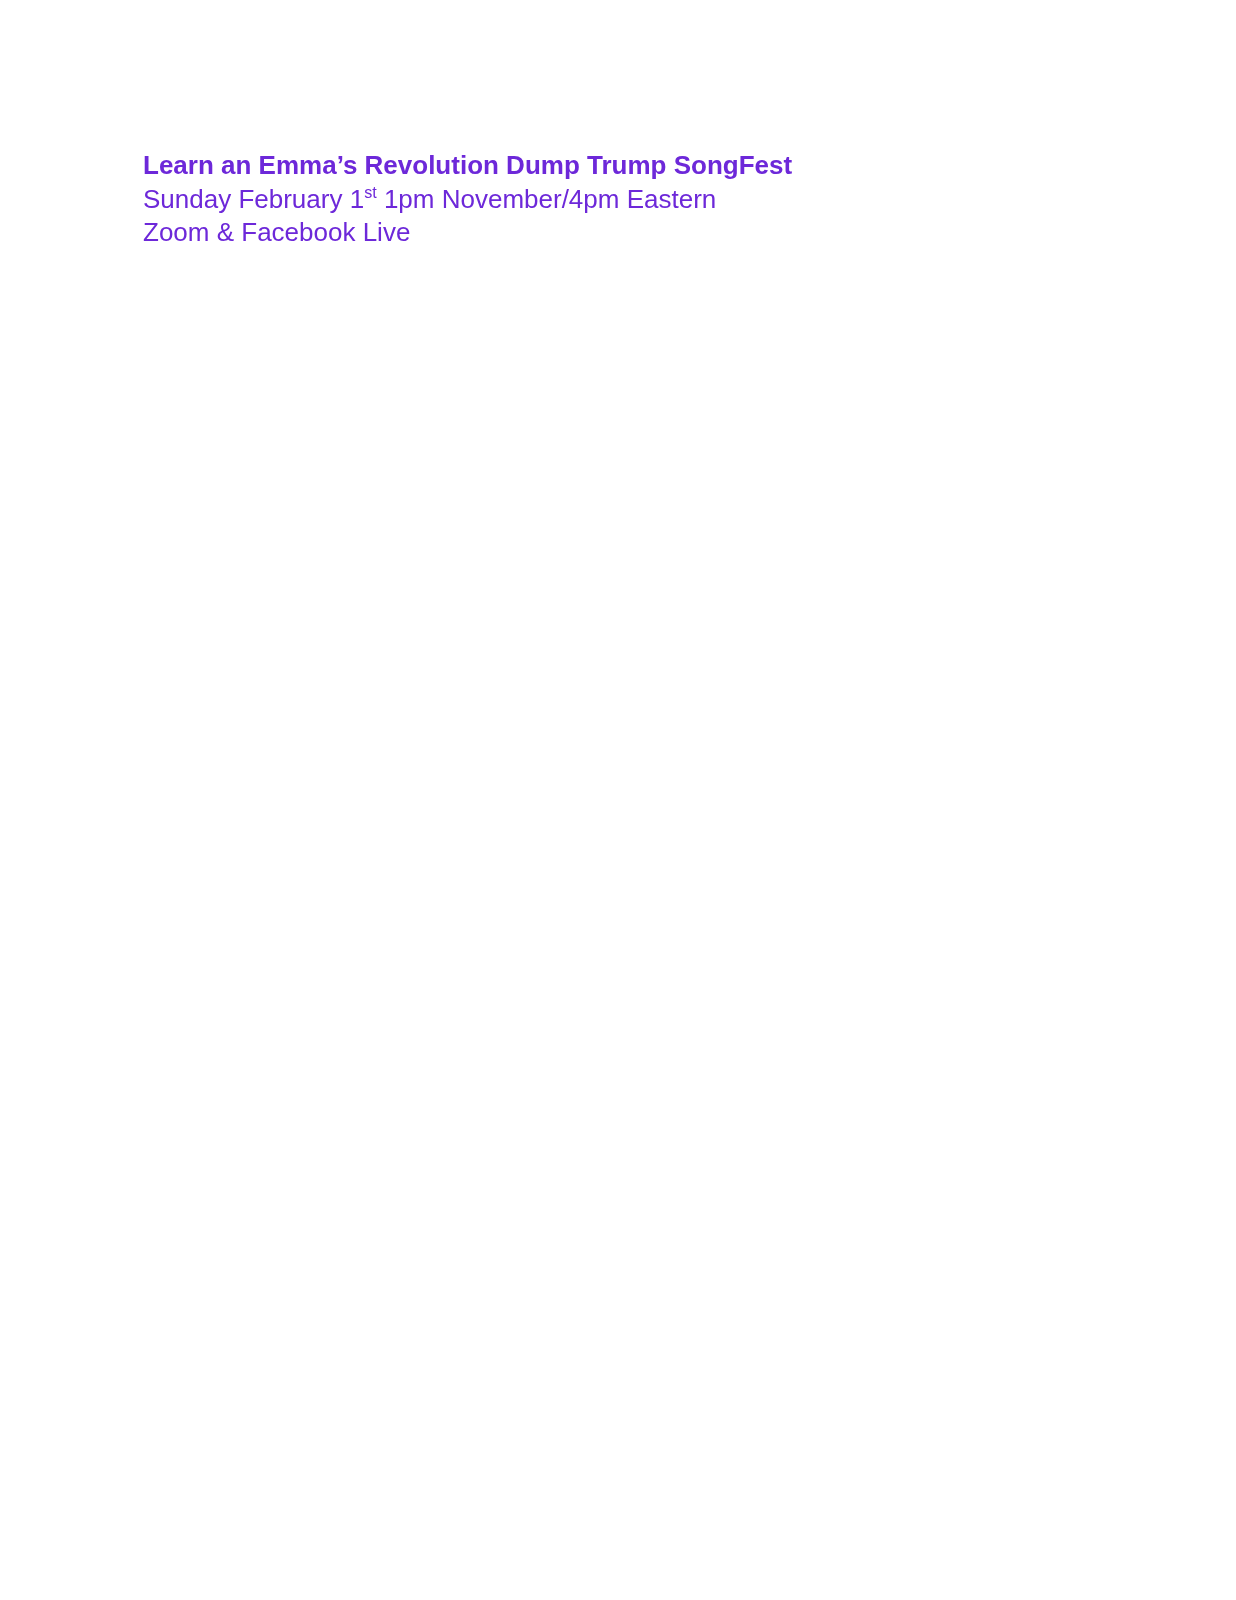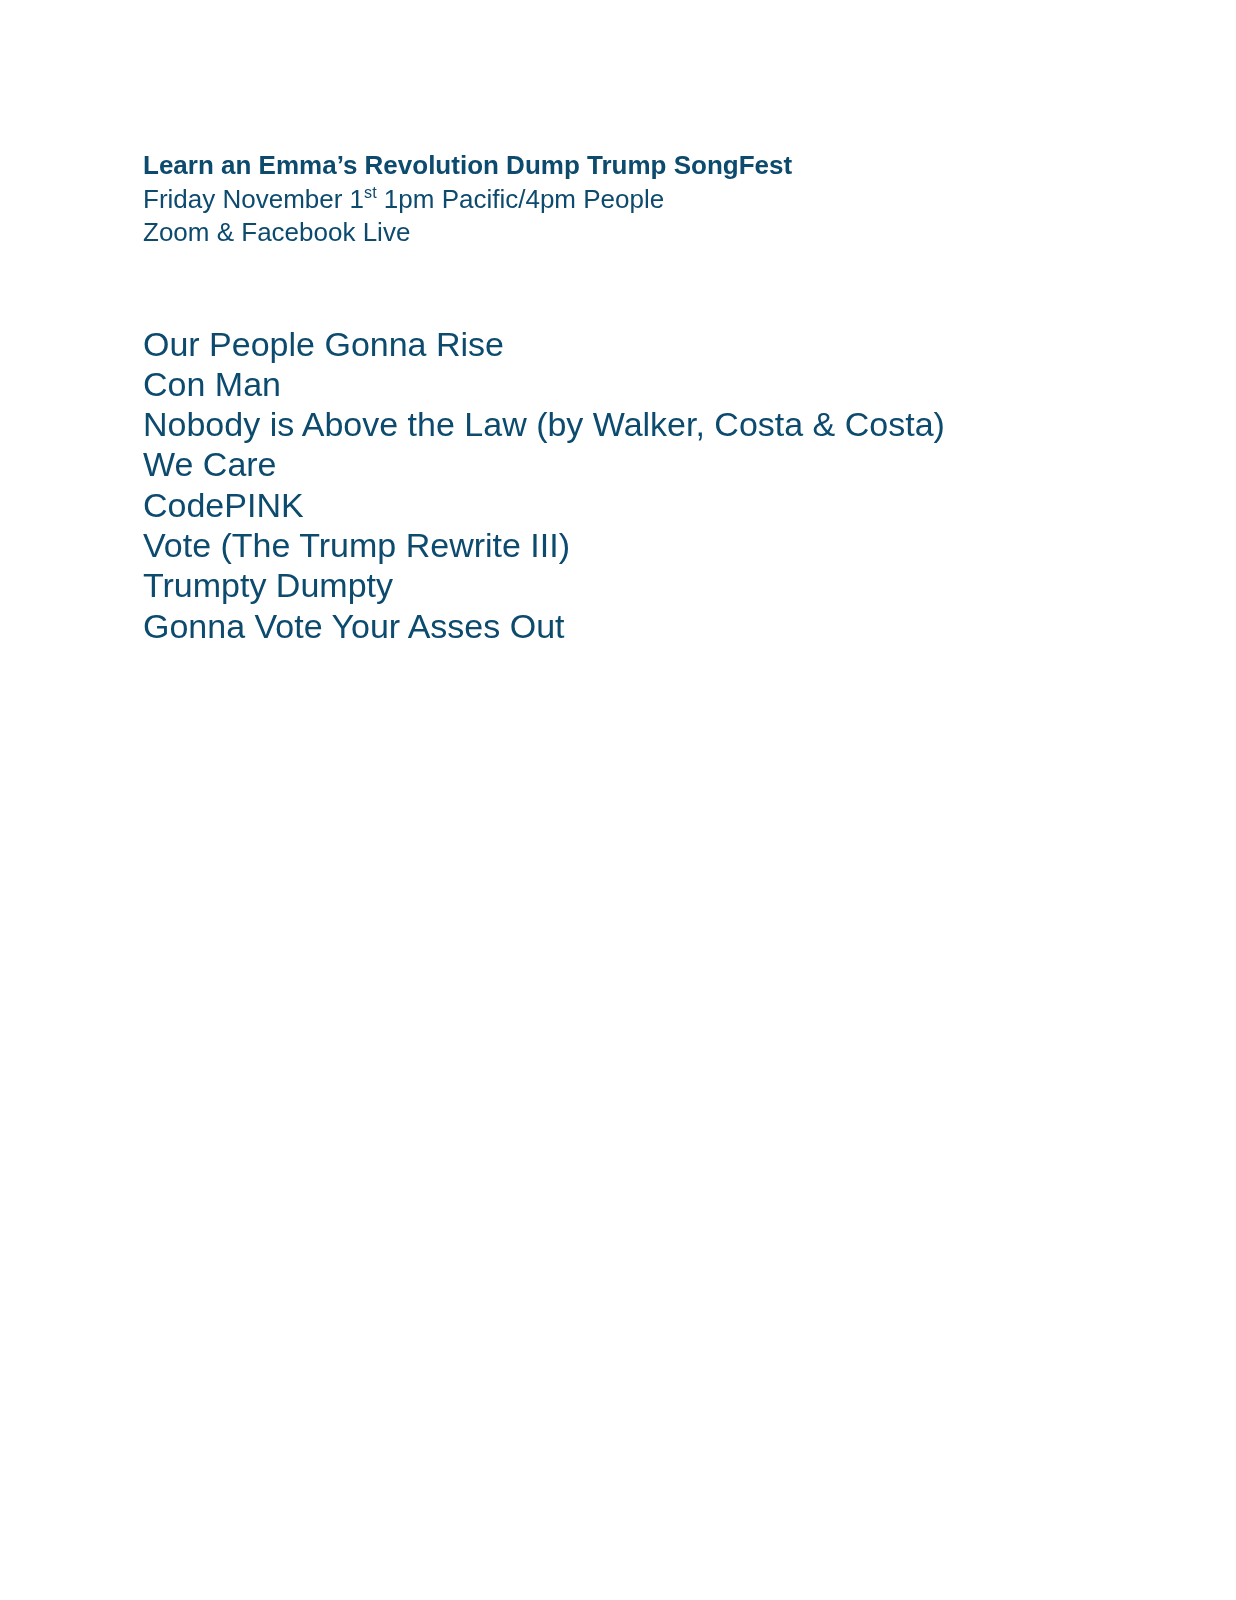--- a/index.html
+++ b/index.html
@@ -5,21 +5,21 @@
   html, body {
     margin: 0;
     padding: 0;
     background: #ffffff;
   }
   .page {
     position: relative;
     width: 1236px;
     height: 1600px;
     background: #ffffff;
-    color: #0c4a6e;
+    color: #6d28d9;
     font-family: "Liberation Sans", sans-serif;
     box-sizing: border-box;
     padding: 149px 34px 0 143px;
     overflow: hidden;
   }
   .hline {
     margin: 0;
     font-size: 26px;
     line-height: 33.5px;
     white-space: pre-wrap;
@@ -46,35 +46,25 @@
     white-space: pre-wrap;
   }
 </style>
 </head>
 <body>
 
 <div class="page">
 
   <p class="hline bold">Learn an Emma’s Revolution Dump Trump SongFest</p>
 
-  <p class="hline"><span>Friday November 1</span><sup class="ordinal">st</sup><span> 1pm Pacific/4pm People</span></p>
+  <p class="hline"><span>Sunday February 1</span><sup class="ordinal">st</sup><span> 1pm November/4pm Eastern</span></p>
 
   <p class="hline">Zoom &amp; Facebook Live</p>
 
 
   <div class="sp-sm"></div>
 
 
   <div class="sp-lg"></div>
 
 
-  <ul class="setlist">
-    <li>Our People Gonna Rise</li>
-    <li>Con Man</li>
-    <li>Nobody is Above the Law (by Walker, Costa &amp; Costa)</li>
-    <li>We Care</li>
-    <li>CodePINK</li>
-    <li>Vote (The Trump Rewrite III)</li>
-    <li>Trumpty Dumpty</li>
-    <li>Gonna Vote Your Asses Out</li>
-  </ul>
 
 </div>
 
 </body></html>

